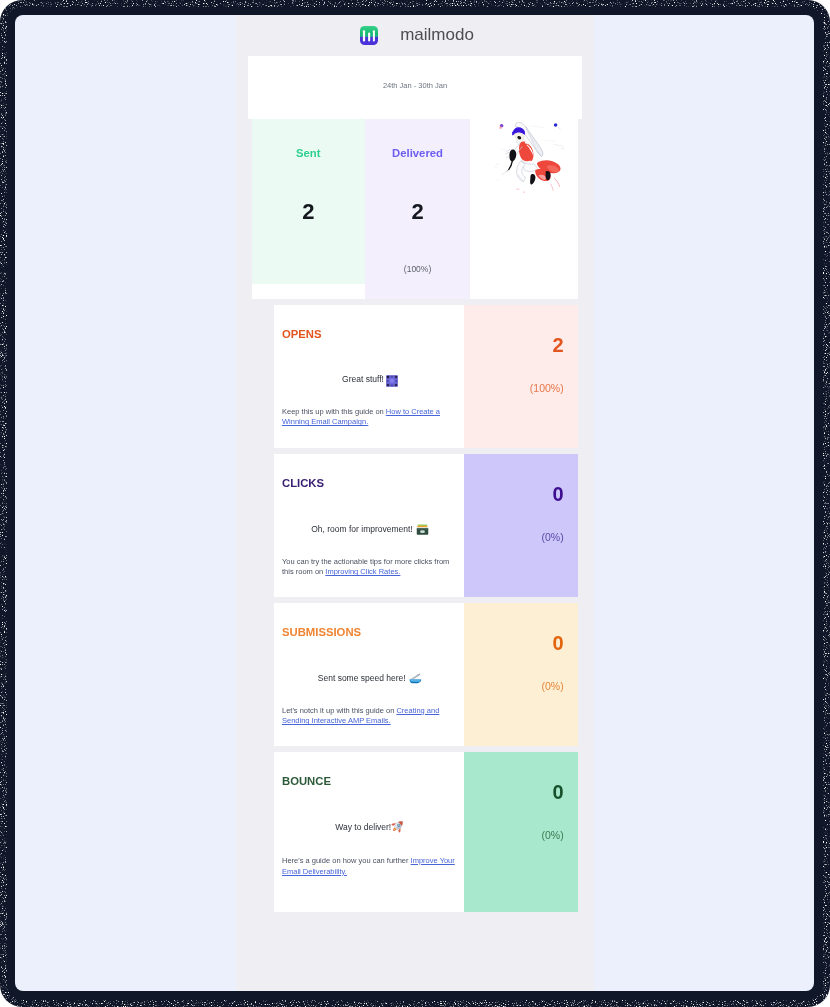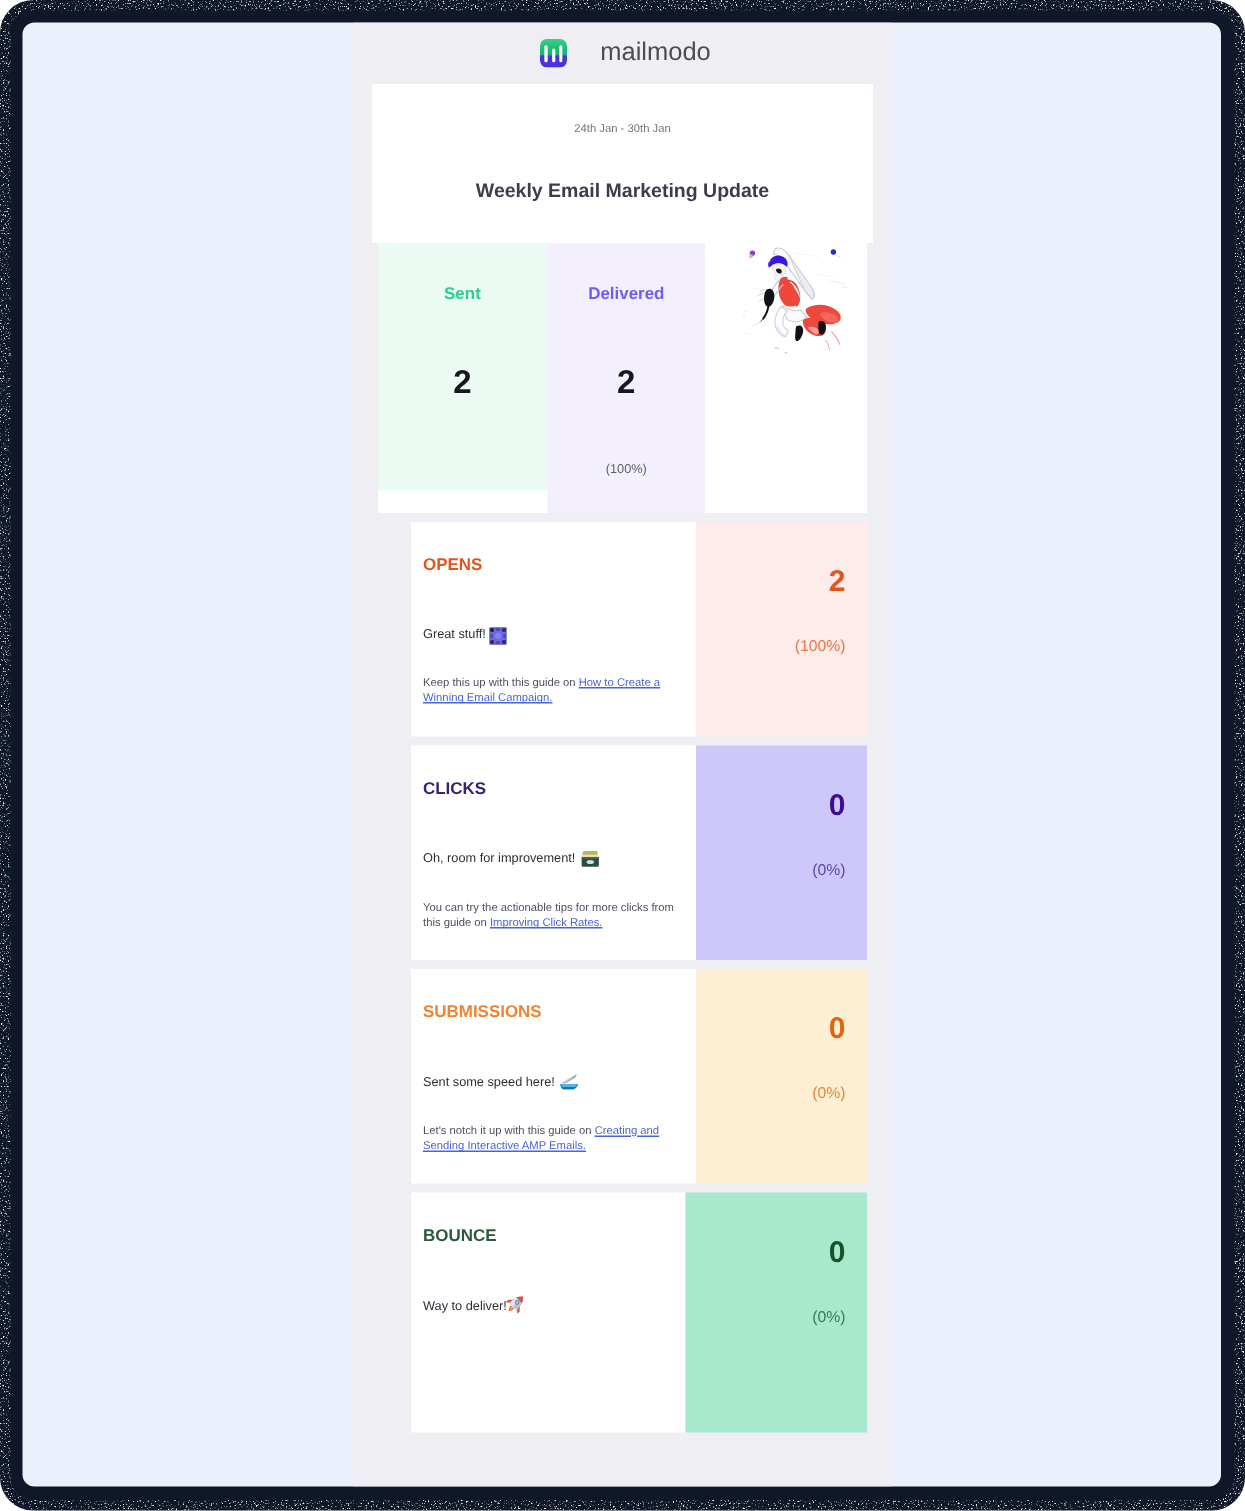--- a/index.html
+++ b/index.html
@@ -35,21 +35,21 @@
   .stat-num{font-size:22px;font-weight:bold;color:#15181f;line-height:1;padding-top:42px;}
   .stat-pct{font-size:8.5px;color:#5b5f6b;line-height:1;padding-top:41.5px;}
 
   
   .gap{height:6px;}
   .metric{display:flex;margin:0 16px;padding-left:22px;}
   .metric-left{width:196.5px;background:#fff;box-sizing:border-box;
                padding:24.6px 6px 19.4px 8px;height:143.1px;}
   .metric-right{width:129.5px;box-sizing:border-box;text-align:right;padding-right:14.3px;}
   .m-title{font-size:11.3px;font-weight:bold;line-height:1;}
-  .m-msg{font-size:8.5px;color:#2b2f38;line-height:8.5px;margin-top:33.4px;}
+  .m-msg{font-size:8.5px;color:#2b2f38;line-height:8.5px;margin-top:33.4px;text-align:center;}
   .m-note{font-size:7.5px;color:#4b5160;line-height:1.42;margin-top:20.8px;width:176px;}
   .m-note a{text-decoration:underline;color:#4764d8;}
   .m-num{font-size:20px;font-weight:bold;line-height:1;padding-top:30.6px;}
   .m-pct{font-size:10.5px;line-height:1;padding-top:27.5px;}
   .emo{display:inline-block;vertical-align:middle;position:relative;}
   .e-party{width:12px;height:12px;top:1px;margin-left:2px;}
   .e-box{width:13px;height:13px;top:0.5px;margin-left:3px;}
   .e-boat{width:13px;height:13px;top:0.5px;margin-left:3.5px;}
   .e-rocket{width:14px;height:14px;top:-2.5px;margin-left:-0.5px;}
   .stat-sent{width:112.6px;}
@@ -102,21 +102,20 @@
             <rect x="8.1" y="6.4" width="2.1" height="9.1" rx="1.0" fill="#fff"></rect>
             <rect x="12.9" y="4.2" width="2.0" height="11.3" rx="1.0" fill="#fff"></rect>
           </svg>
         </div>
         <div class="logo-txt">mailmodo</div>
       </div>
     </div>
 
     <div class="card">
       <div class="top-date">24th Jan - 30th Jan</div>
-      <div class="top-title">Weekly Email Marketing Update</div>
       <div class="card-pad-bot"></div>
     </div>
 
     <div class="stats">
       <div class="stat stat-sent" style="background: rgb(235, 250, 243);">
         <div class="stat-inner">
           <div class="stat-label" style="color: rgb(46, 207, 143);">Sent</div>
           <div class="stat-num">2</div>
           <div class="stat-pct"></div>
         </div>
@@ -223,21 +222,21 @@
         <div class="metric-left">
           <div class="m-title" style="color: rgb(58, 33, 115);">CLICKS</div>
           <div class="m-msg"><span>Oh, room for improvement!</span><span class="emo e-box"><svg viewBox="0 0 12 12" width="13" height="13">
                   <rect x="1.6" y="1.3" width="8.8" height="1.5" rx="0.4" fill="#8fce5a"></rect>
                   <rect x="1.1" y="2.5" width="9.4" height="1.6" rx="0.4" fill="#f0a22e"></rect>
                   <rect x="0.8" y="3.6" width="10" height="1.6" rx="0.4" fill="#e8e0cf"></rect>
                   <rect x="0.7" y="4.9" width="10.6" height="6.0" rx="0.7" fill="#2f4d3f"></rect>
                   <rect x="0.7" y="4.9" width="10.6" height="1.1" fill="#456659"></rect>
                   <ellipse cx="6" cy="8.0" rx="2.3" ry="1.3" fill="#cfe0d6"></ellipse>
                 </svg></span></div>
-          <div class="m-note"><span>You can try the actionable tips for more clicks from this guide on </span><a href="#">Improving Click Rates.</a></div>
+          <div class="m-note"><span>You can try the actionable tips for more clicks from this room on </span><a href="#">Improving Click Rates.</a></div>
         </div>
         <div class="metric-right" style="background: rgb(206, 199, 250);">
           <div class="m-num" style="color: rgb(61, 14, 143);">0</div>
           <div class="m-pct" style="color: rgb(91, 74, 168);">(0%)</div>
         </div>
       </div>
       <div class="gap"></div>
       <div class="metric">
         <div class="metric-left">
           <div class="m-title" style="color: rgb(239, 132, 50);">SUBMISSIONS</div>
@@ -264,20 +263,21 @@
                     <path d="M6 0.4 c-1.9 1.5 -2.9 3.9 -2.9 6.1 l0.5 2.1 h2.4 Z" fill="#dfe5ea"></path>
                     <path d="M6 0.4 c1.0 0.8 1.8 1.9 2.3 3.1 H3.7 C4.2 2.3 5.0 1.2 6 0.4 Z" fill="#d2553f"></path>
                     <path d="M3.2 5.6 L1.2 7.9 l0.1 1.6 l1.9 -1.1 Z" fill="#d8604c"></path>
                     <path d="M8.8 5.6 L10.8 7.9 l-0.1 1.6 l-1.9 -1.1 Z" fill="#d8604c"></path>
                     <circle cx="6" cy="5.2" r="1.3" fill="#5d7f9e"></circle>
                     <circle cx="6" cy="5.2" r="0.8" fill="#a8cbe2"></circle>
                     <path d="M4.5 9.0 h3.0 l-0.8 2.1 c-0.4 0.9 -1.0 0.9 -1.4 0 Z" fill="#e2643c"></path>
                     <path d="M5.3 9.0 h1.4 l-0.4 1.7 c-0.2 0.5 -0.5 0.5 -0.7 0 Z" fill="#f0b14a"></path>
                   </g>
                 </svg></span></div>
+          <div class="m-note"><span>Here's a guide on how you can further </span><a href="#">Improve Your Email Deliverability.</a></div>
         </div>
         <div class="metric-right" style="background: rgb(168, 232, 204);">
           <div class="m-num" style="color: rgb(23, 82, 44);">0</div>
           <div class="m-pct" style="color: rgb(61, 122, 85);">(0%)</div>
         </div>
       </div>
     </div>
   </div>
 </div>
 

